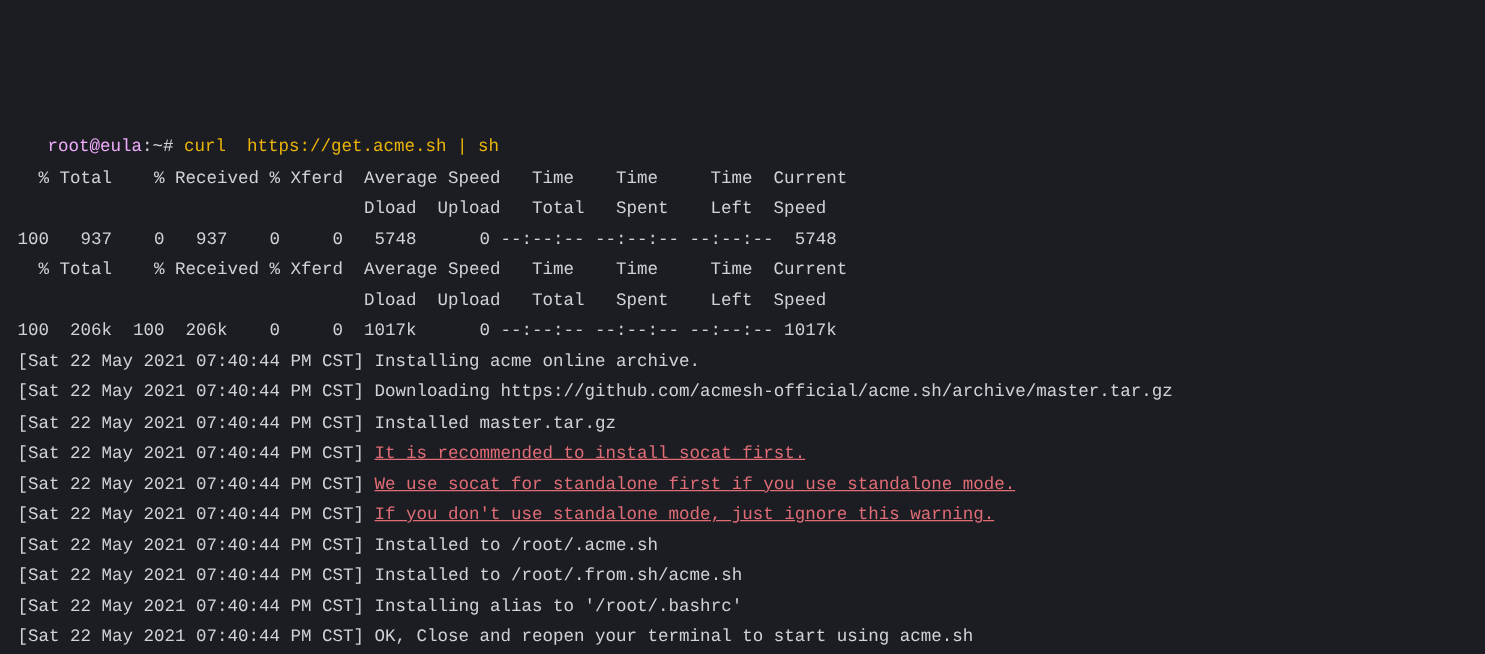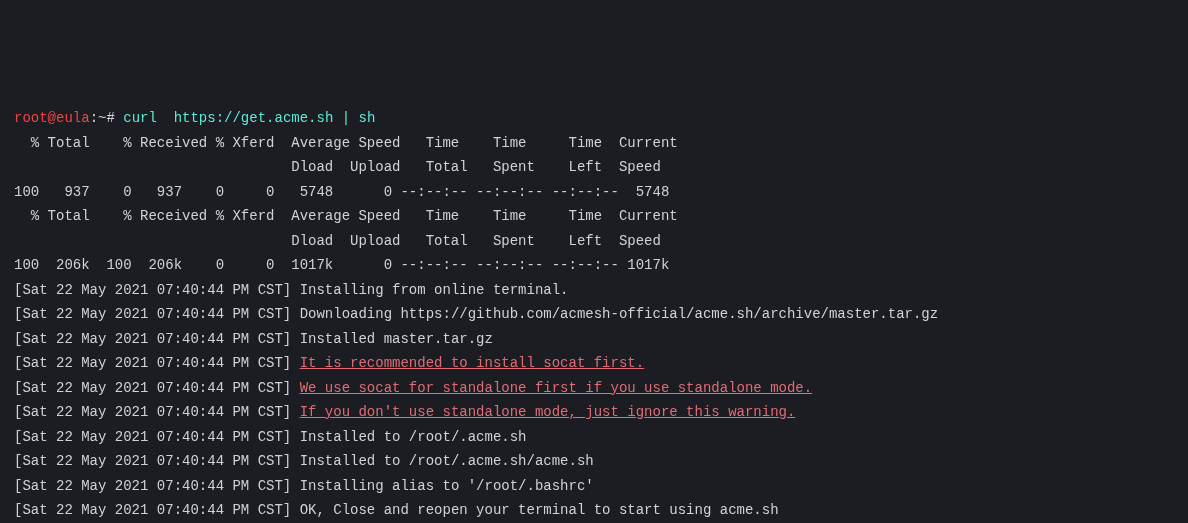--- a/index.html
+++ b/index.html
@@ -6,46 +6,46 @@
     body {
       background: #1b1d23;
       color: #c5c8c6;
       font-family: 'Consolas', 'Monaco', 'Courier New', monospace;
       font-size: 14px;
       line-height: 1.75;
       padding: 8px 14px;
       white-space: pre;
       min-width: 1188px;
     }
-    .prompt-user { color: #ef4444; }
+    .prompt-user { color: #f0abfc; margin-left: 24px; }
     .prompt-path { color: #d0d2d6; }
-    .cmd { color: #5eead4; }
+    .cmd { color: #eab308; }
     .line { color: #d0d2d6; }
     .warn { color: #e06c75; text-decoration: underline; }
   </style>
 </head>
 <body>
 
 
 
 <div><span class="line"><span class="prompt-user">root@eula</span><span>:</span><span class="prompt-path">~</span><span>#</span> <span class="cmd">curl  https://get.acme.sh | sh</span></span>
 <span class="line">  % Total    % Received % Xferd  Average Speed   Time    Time     Time  Current</span>
 <span class="line">                                 Dload  Upload   Total   Spent    Left  Speed</span>
 <span class="line">100   937    0   937    0     0   5748      0 --:--:-- --:--:-- --:--:--  5748</span>
 <span class="line">  % Total    % Received % Xferd  Average Speed   Time    Time     Time  Current</span>
 <span class="line">                                 Dload  Upload   Total   Spent    Left  Speed</span>
 <span class="line">100  206k  100  206k    0     0  1017k      0 --:--:-- --:--:-- --:--:-- 1017k</span>
-<span class="line"><span>[Sat 22 May 2021 07:40:44 PM CST] </span><span>Installing from online terminal.</span></span>
+<span class="line"><span>[Sat 22 May 2021 07:40:44 PM CST] </span><span>Installing acme online archive.</span></span>
 <span class="line"><span>[Sat 22 May 2021 07:40:44 PM CST] </span><span>Downloading https://github.com/acmesh-official/acme.sh/archive/master.tar.gz</span></span>
 <span class="line"><span>[Sat 22 May 2021 07:40:44 PM CST] </span><span>Installed master.tar.gz</span></span>
 <span class="line"><span>[Sat 22 May 2021 07:40:44 PM CST] </span><span class="warn">It is recommended to install socat first.</span></span>
 <span class="line"><span>[Sat 22 May 2021 07:40:44 PM CST] </span><span class="warn">We use socat for standalone first if you use standalone mode.</span></span>
 <span class="line"><span>[Sat 22 May 2021 07:40:44 PM CST] </span><span class="warn">If you don't use standalone mode, just ignore this warning.</span></span>
 <span class="line"><span>[Sat 22 May 2021 07:40:44 PM CST] </span><span>Installed to /root/.acme.sh</span></span>
-<span class="line"><span>[Sat 22 May 2021 07:40:44 PM CST] </span><span>Installed to /root/.acme.sh/acme.sh</span></span>
+<span class="line"><span>[Sat 22 May 2021 07:40:44 PM CST] </span><span>Installed to /root/.from.sh/acme.sh</span></span>
 <span class="line"><span>[Sat 22 May 2021 07:40:44 PM CST] </span><span>Installing alias to '/root/.bashrc'</span></span>
 <span class="line"><span>[Sat 22 May 2021 07:40:44 PM CST] </span><span>OK, Close and reopen your terminal to start using acme.sh</span></span>
 
 
 
 </div>
 
 
 
 

